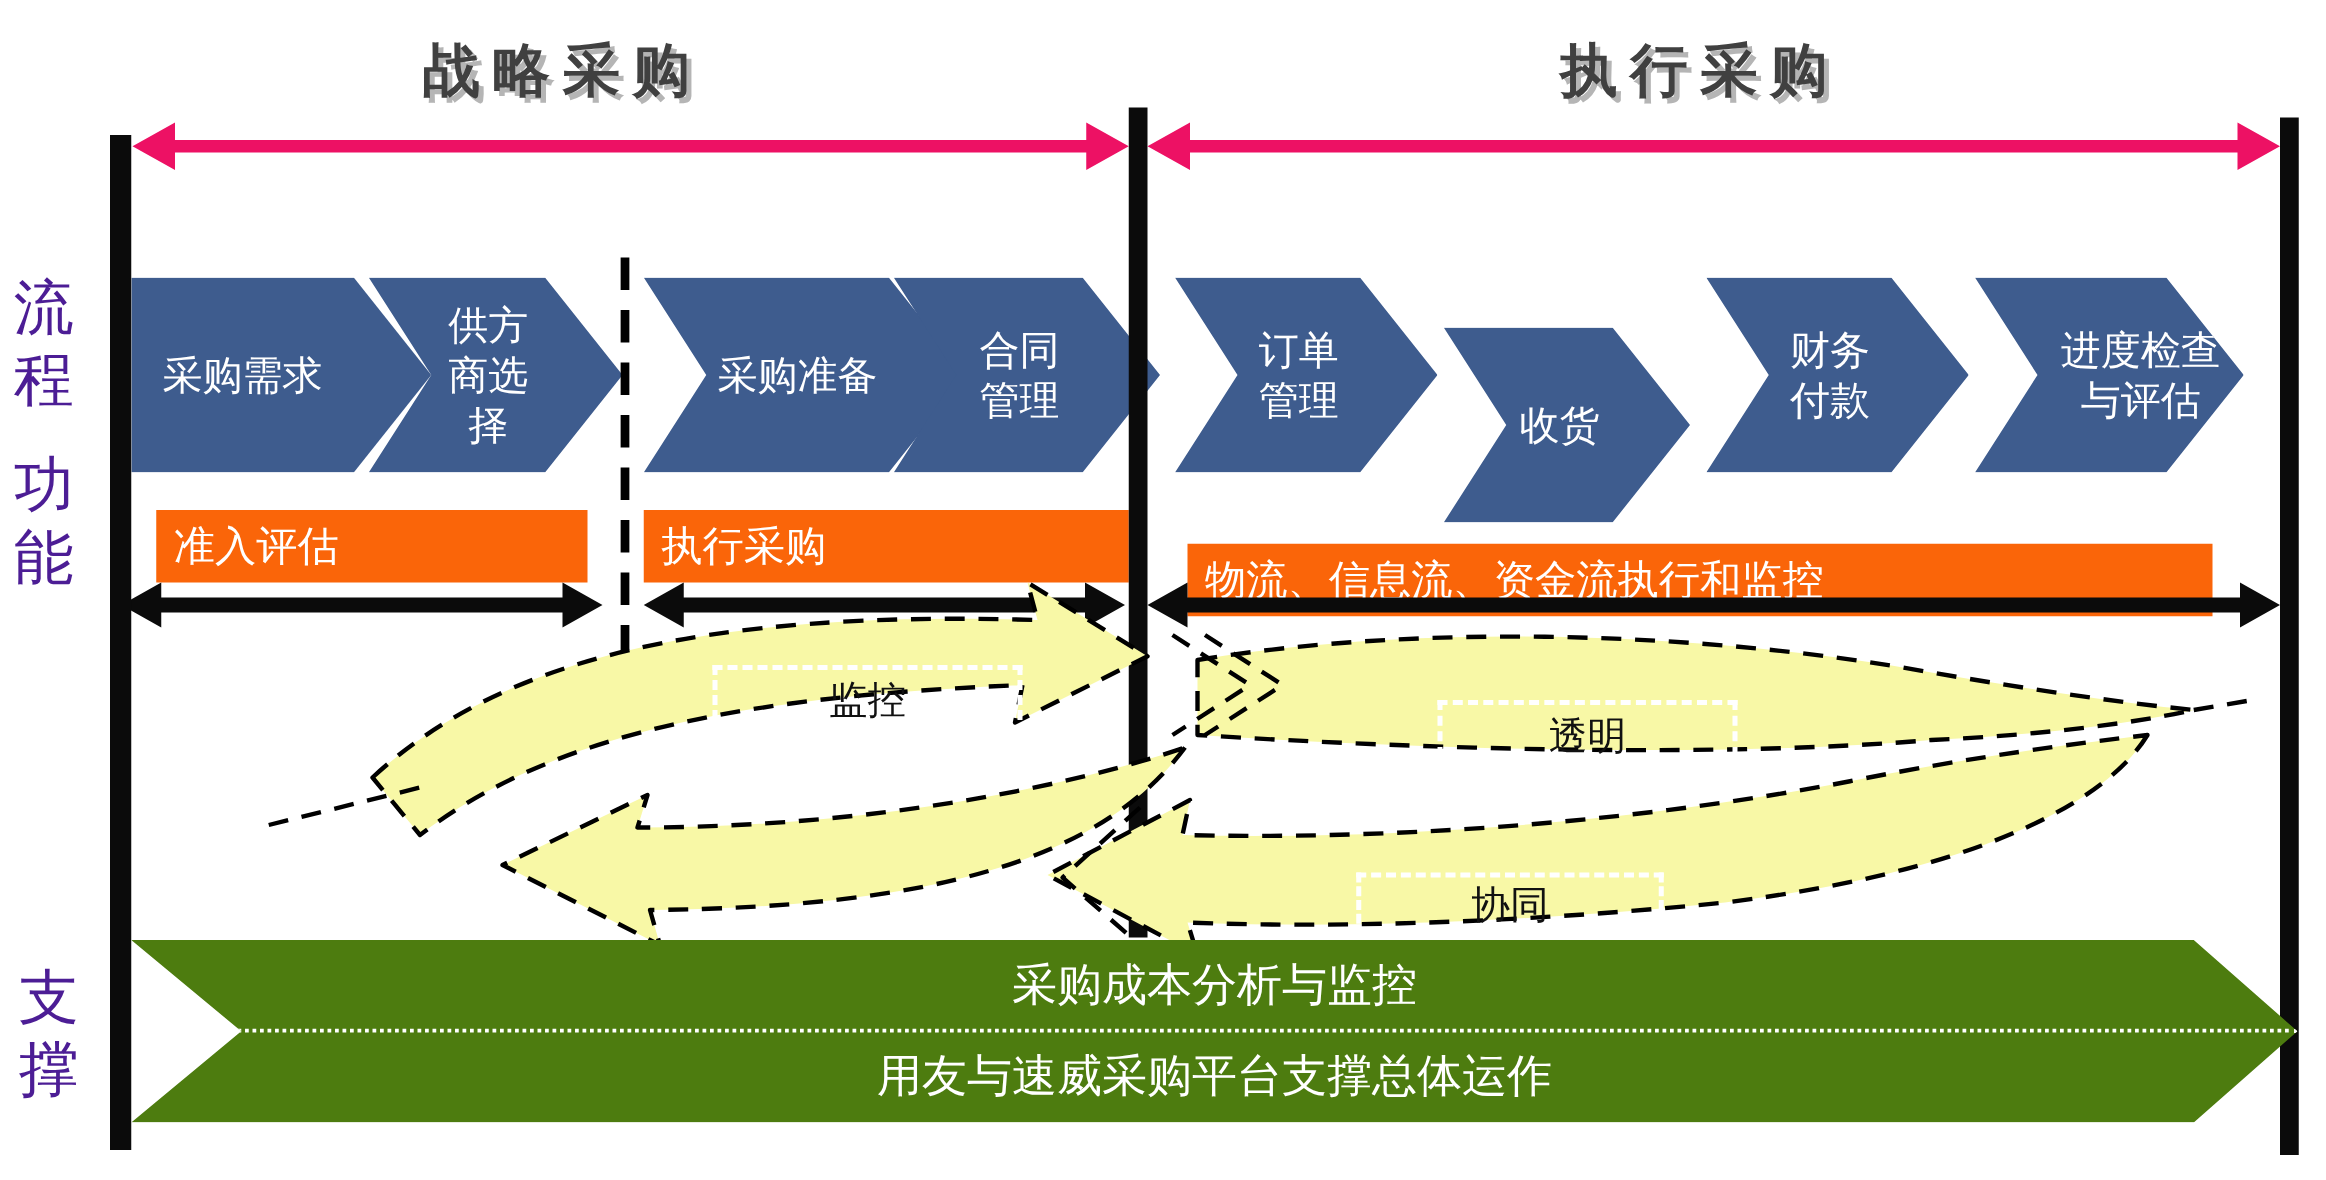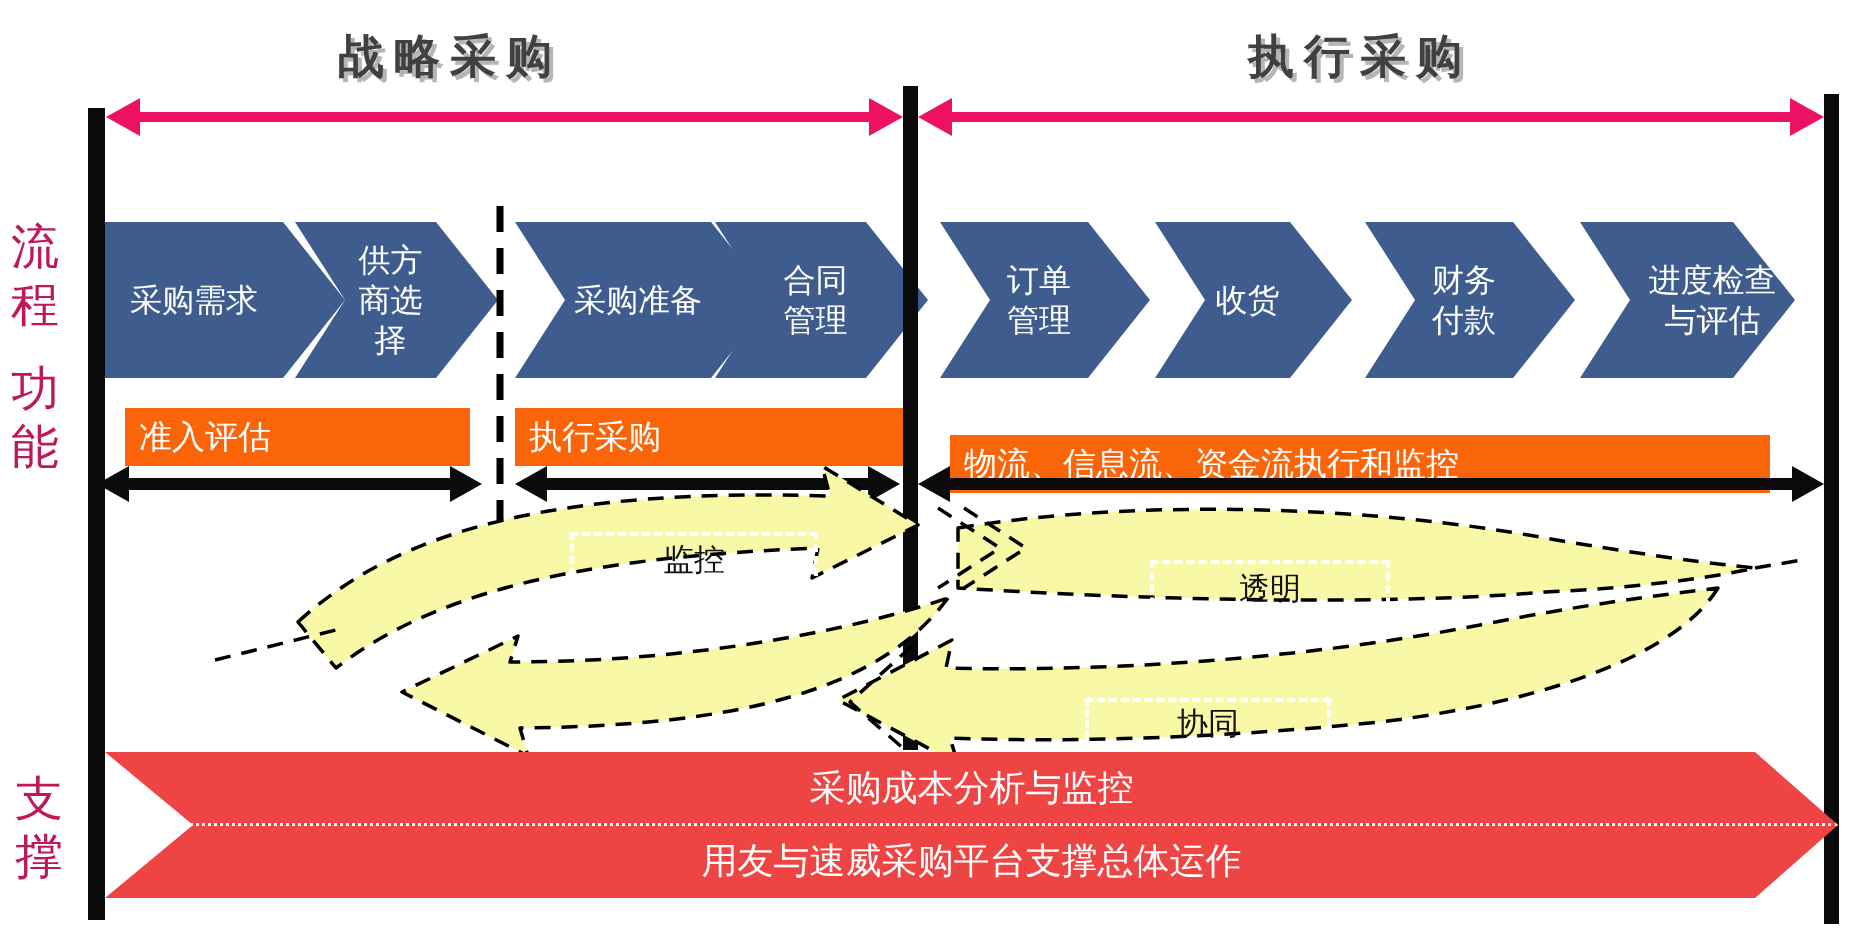--- a/index.html
+++ b/index.html
@@ -1,29 +1,29 @@
 <!DOCTYPE html>
 <html><head>
 <meta charset="utf-8">
 <style>
   html,body{margin:0;padding:0;background:#fff;}
   #stage{position:relative;width:1861px;height:944px;background:#fff;overflow:hidden;
          font-family:"Liberation Serif","DejaVu Serif",serif;}
   .phase-title{position:absolute;top:26px;width:540px;text-align:center;font-size:46px;
     letter-spacing:10px;color:#404040;font-weight:600;text-shadow:4px 4px 0 #b5b5b5;}
-  .row-label{position:absolute;width:54px;font-size:48px;line-height:58px;text-align:center;color:#be185d;}
+  .row-label{position:absolute;width:54px;font-size:48px;line-height:58px;text-align:center;color:#4c1d95;}
   .chev{position:absolute;top:222px;height:156px;background:#3E5C8E;color:#fff;
     display:flex;align-items:center;justify-content:center;text-align:center;
     font-size:32px;line-height:40px;white-space:pre-line;box-sizing:border-box;}
   .fbar{position:absolute;top:408px;height:58px;background:#FA6509;color:#fff;font-size:33px;
     display:flex;align-items:center;padding-left:14px;box-sizing:border-box;}
   .bar-v{position:absolute;background:#0b0b0b;}
   .cycle-box{position:absolute;border:4px dashed #fff;display:flex;align-items:center;
     justify-content:center;font-size:31px;color:#111;box-sizing:border-box;}
-  .banner{position:absolute;left:105px;top:752px;width:1733px;height:146px;background:#ef4444;
+  .banner{position:absolute;left:105px;top:752px;width:1733px;height:146px;background:#4d7c0f;
     clip-path:polygon(0 0,1650px 0,1733px 73px,1650px 146px,0 146px,88px 73px);}
   .banner-row{position:absolute;left:0;width:100%;height:73px;display:flex;align-items:center;
     justify-content:center;color:#fff;font-size:36px;}
   .banner-divider{position:absolute;left:0;right:0;top:71px;border-top:3px dotted #fff;}
   svg{position:absolute;left:0;top:0;}
 </style>
 </head>
 <body>
 
 <div id="stage">
@@ -36,21 +36,21 @@
   <div class="row-label" style="left:12px;top:770px;">支撑</div>
 
   <div class="chev" style="left:105px;width:240px;padding-right:62px;clip-path:polygon(0 0,178px 0,240px 78px,178px 156px,0 156px);">采购需求</div>
   <div class="chev" style="left:295px;width:203px;padding-left:50px;padding-right:62px;clip-path:polygon(0 0,141px 0,203px 78px,141px 156px,0 156px,50px 78px);">供方
 商选择</div>
   <div class="chev" style="left:515px;width:258px;padding-left:50px;padding-right:62px;clip-path:polygon(0 0,196px 0,258px 78px,196px 156px,0 156px,50px 78px);">采购准备</div>
   <div class="chev" style="left:715px;width:213px;padding-left:50px;padding-right:62px;clip-path:polygon(0 0,151px 0,213px 78px,151px 156px,0 156px,50px 78px);">合同
 管理</div>
   <div class="chev" style="left:940px;width:210px;padding-left:50px;padding-right:62px;clip-path:polygon(0 0,148px 0,210px 78px,148px 156px,0 156px,50px 78px);">订单
 管理</div>
-  <div class="chev" style="left:1155px;width:197px;padding-left:50px;padding-right:62px;clip-path:polygon(0 0,135px 0,197px 78px,135px 156px,0 156px,50px 78px);">收货</div>
+  <div class="chev" style="left:1155px;width:197px;padding-left:50px;padding-right:62px;clip-path:polygon(0 0,135px 0,197px 78px,135px 156px,0 156px,50px 78px);margin-top:40px;">收货</div>
   <div class="chev" style="left:1365px;width:210px;padding-left:50px;padding-right:62px;clip-path:polygon(0 0,148px 0,210px 78px,148px 156px,0 156px,50px 78px);">财务
 付款</div>
   <div class="chev" style="left:1580px;width:215px;padding-left:50px;clip-path:polygon(0 0,153px 0,215px 78px,153px 156px,0 156px,50px 78px);">进度检查
 与评估</div>
 
   <div class="fbar" style="left:125px;width:345px;">准入评估</div>
   <div class="fbar" style="left:515px;width:388px;">执行采购</div>
   <div class="fbar" style="left:950px;width:820px;margin-top:27px;">物流、信息流、资金流执行和监控</div>
 
   <svg width="1861" height="944">

